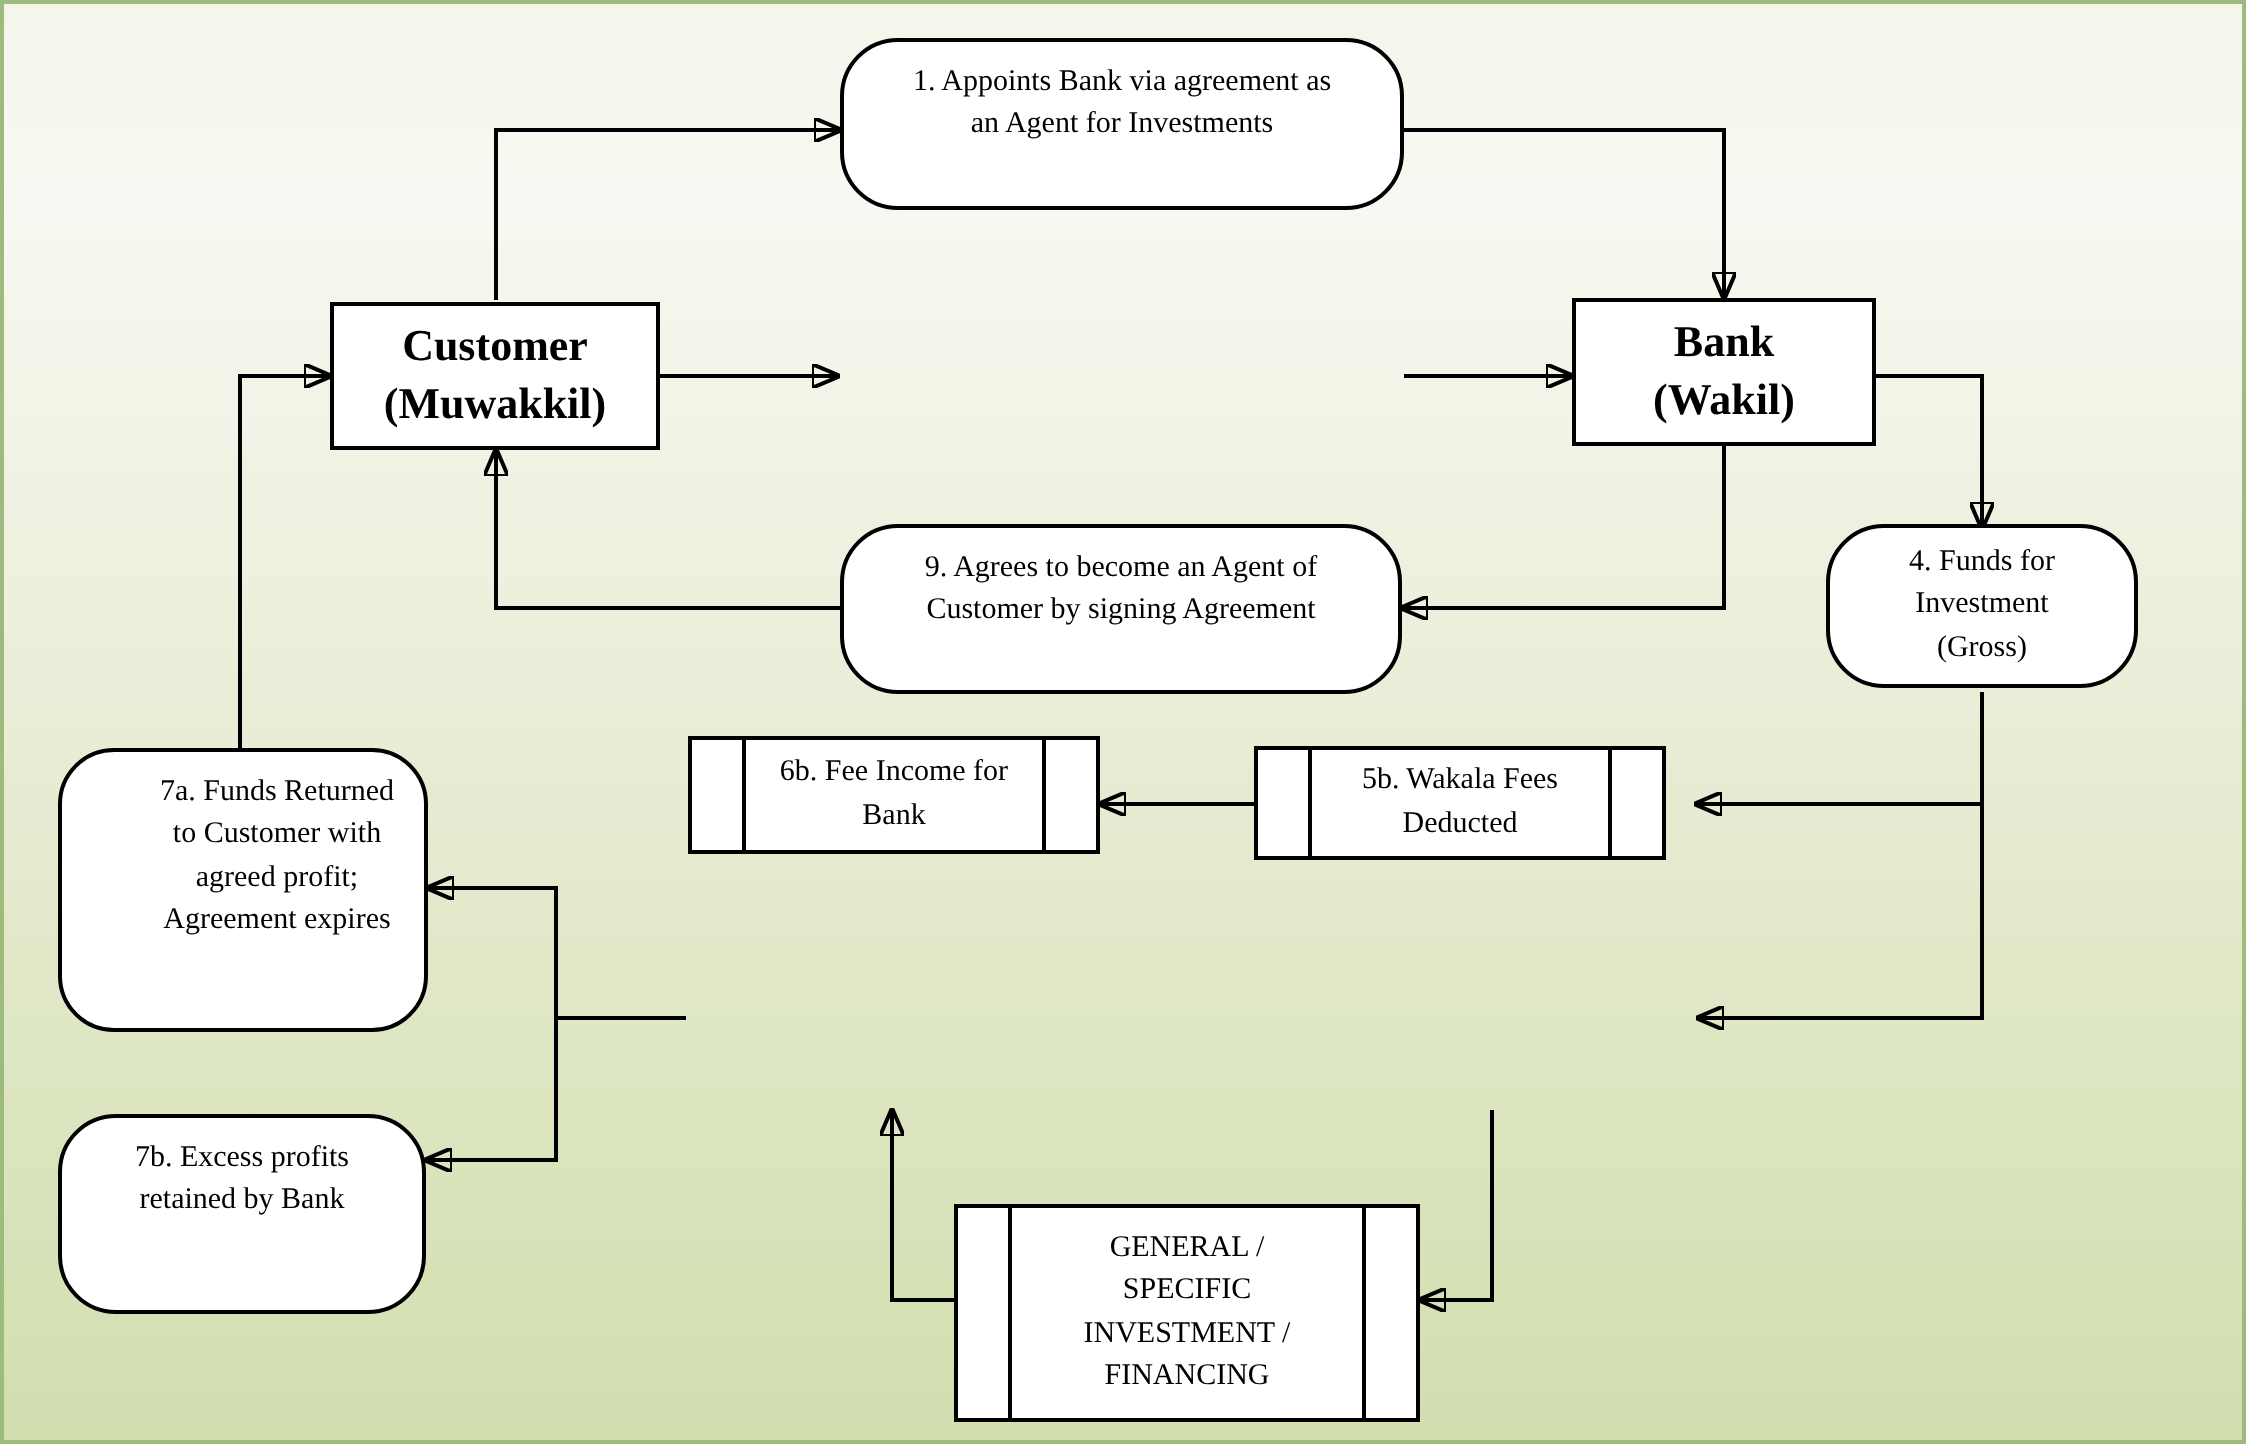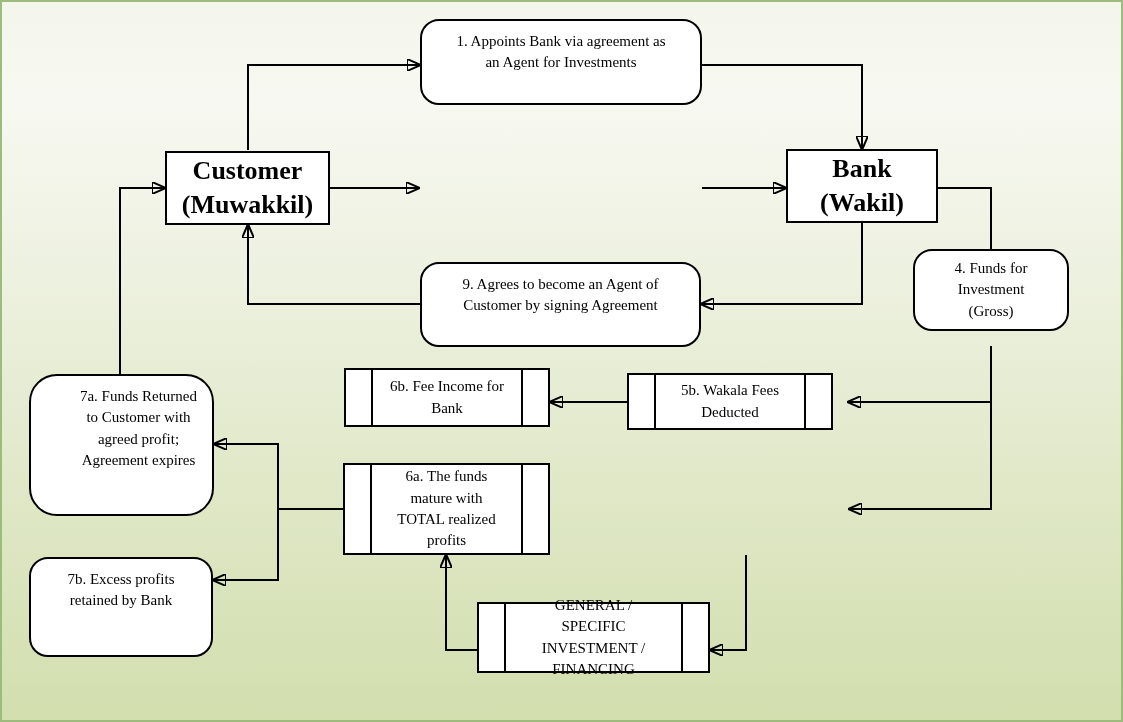--- a/index.html
+++ b/index.html
@@ -30,22 +30,22 @@
     justify-content: center;
     text-align: center;
     color: #000;
   }
   .node .label {
     white-space: pre-line;
     font-size: 15px;
     line-height: 1.42;
     padding: 0 6px;
   }
-  .plain .label { font-size: 26px; font-weight: bold; line-height: 1.3; }
-  .rounded { border-radius: 19px; }
+  .plain .label { font-size: 22px; font-weight: bold; line-height: 1.3; }
+  .rounded { border-radius: 29px; }
   .rounded-lg { border-radius: 28px; padding-left: 34px; }
   .va-top { align-items: flex-start; }
   .va-top .label { padding-top: 10px; }
   .pp::before, .pp::after {
     content: "";
     position: absolute;
     top: 0; bottom: 0;
     width: 2px;
     background: var(--line, #000);
   }
@@ -96,56 +96,50 @@
     <span class="label">1. Appoints Bank via agreement as
 an Agent for Investments</span>
   </div>
 
 
   <div class="node rounded va-top" style="left:418px; top:260px; width:281px; height:85px;">
     <span class="label">9. Agrees to become an Agent of
 Customer by signing Agreement</span>
   </div>
 
-  <div class="node rounded" style="left:911px; top:247px; width:156px; height:82px;">
+  <div class="node rounded" style="left:911px; top:260px; width:156px; height:82px;">
     <span class="label">4. Funds for
 Investment
 (Gross)</span>
   </div>
 
   <div class="node pp" style="left:342px; top:366px; width:206px; height:59px;">
     <span class="label">6b. Fee Income for
 Bank</span>
   </div>
 
   <div class="node pp" style="left:625px; top:371px; width:206px; height:57px;">
     <span class="label">5b. Wakala Fees
 Deducted</span>
   </div>
 
-  <div class="node pp" style="left:341px; top:461px; width:207px; height:92px;">
-    <span class="label">6a. The funds
-mature with
-TOTAL realized
-profits</span>
-  </div>
 
 
   <div class="node rounded-lg va-top" style="left:27px; top:372px; width:185px; height:142px;">
     <span class="label">7a. Funds Returned
 to Customer with
 agreed profit;
 Agreement expires</span>
   </div>
 
   <div class="node rounded va-top" style="left:27px; top:555px; width:184px; height:100px;">
     <span class="label">7b. Excess profits
 retained by Bank</span>
   </div>
 
-  <div class="node pp" style="left:475px; top:600px; width:233px; height:71px;">
+  <div class="node pp" style="left:475px; top:600px; width:233px; height:109px;">
     <span class="label">GENERAL /
 SPECIFIC
 INVESTMENT /
 FINANCING</span>
   </div>
 
 </div>
 
 </body></html>

